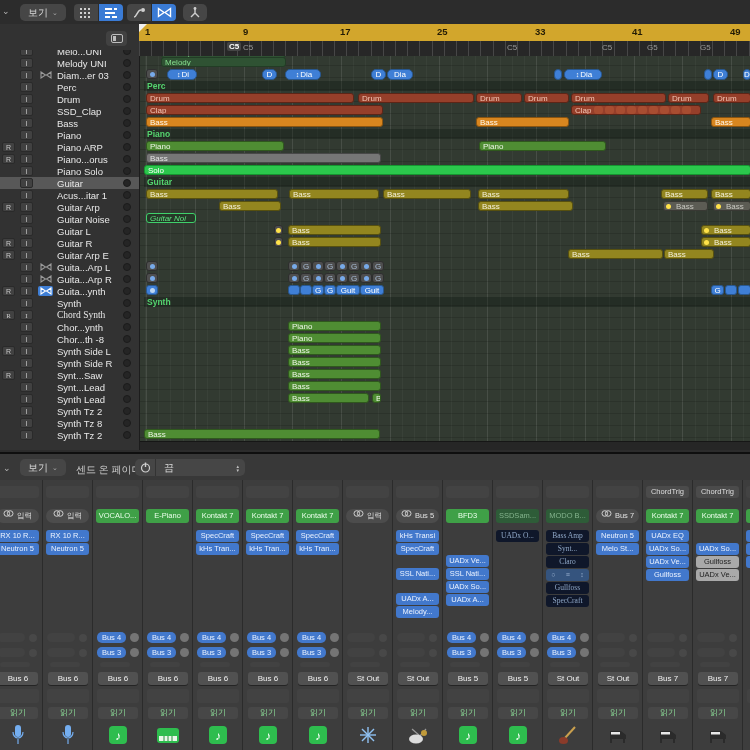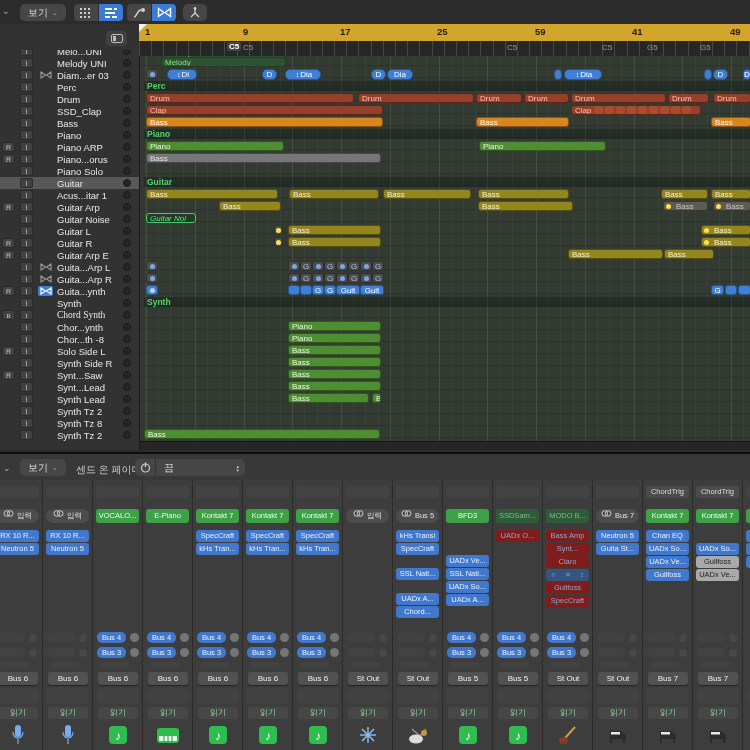--- a/index.html
+++ b/index.html
@@ -80,21 +80,21 @@
   .mh-pwr{width:20px;height:17px;border-right:1px solid #333;display:flex;align-items:center;justify-content:center;}
   .mh-off{flex:1;color:#dcdcdc;font-size:10px;padding-left:8px;}
   .mh-ud{display:flex;flex-direction:column;line-height:4px;font-size:5px;color:#c2c2c2;padding-right:6px;}
   #mixer{position:absolute;left:0;top:480px;width:750px;height:270px;background:#3a3a3a;}
   .strip{position:absolute;top:0;width:50px;height:270px;background:#3d3d3d;border-right:1px solid #2b2b2b;box-sizing:border-box;}
   .slot{position:absolute;left:3px;width:43px;height:12px;border-radius:3px;font-size:7.5px;line-height:12px;text-align:center;
         overflow:hidden;white-space:nowrap;box-sizing:border-box;}
   .sl-empty{background:#434343;}
   .sl-mfx{background:#4b4b4b;color:#dedede;}
   .sl-blue{background:#4278cc;color:#eaf2ff;}
-  .sl-dimblue{background:#7f1d1d;color:#8fa7c6;}
+  .sl-dimblue{background:#0f172a;color:#8fa7c6;font-family:Liberation Serif, serif;}
   .sl-grayp{background:#a9a9a9;color:#222;}
   .sl-g{background:#3fa047;color:#eaffea;}
   .sl-gd{background:#2e5c38;color:#83b28c;}
   .sl-st{background:#4c4c4c;color:#e0e0e0;border-radius:7px;display:flex;align-items:center;justify-content:center;gap:3px;text-align:left;}
   .sl-ctrl{background:#35547e;display:flex;align-items:center;justify-content:space-around;color:#9db4d2;font-size:7px;}
   .sendrow{position:absolute;left:4px;display:flex;align-items:center;gap:4px;}
   .send-pill{width:29px;height:11px;background:#4278cc;border-radius:5px;color:#eaf2ff;font-size:7.5px;line-height:11px;text-align:center;}
   .send-knob{width:9px;height:9px;border-radius:50%;background:#757575;}
   .esl-pill{width:28px;height:9px;background:#424242;border-radius:5px;}
   .esl-knob{width:8px;height:8px;border-radius:50%;background:#484848;}
@@ -318,21 +318,21 @@
           <div class="tdot"></div>
         </div>
         <div class="trow" style="top: 283px;">
           <div class="badge b-i">I</div>
           <div class="tname">Chor...th -8</div>
           <div class="tdot"></div>
         </div>
         <div class="trow" style="top: 295px;">
           <div class="badge b-r">R</div>
           <div class="badge b-i">I</div>
-          <div class="tname">Solo Side L</div>
+          <div class="tname">Synth Side L</div>
           <div class="tdot"></div>
         </div>
         <div class="trow" style="top: 307px;">
           <div class="badge b-i">I</div>
           <div class="tname">Synth Side R</div>
           <div class="tdot"></div>
         </div>
         <div class="trow" style="top: 319px;">
           <div class="badge b-r">R</div>
           <div class="badge b-i">I</div>
@@ -366,21 +366,21 @@
         </div>
       </div>
   </div>
 
   <div id="ruler">
       <div id="playmark"></div>
       <span class="rnum" style="left: 6px;">1</span>
       <span class="rnum" style="left: 104px;">9</span>
       <span class="rnum" style="left: 201px;">17</span>
       <span class="rnum" style="left: 298px;">25</span>
-      <span class="rnum" style="left: 396px;">59</span>
+      <span class="rnum" style="left: 396px;">33</span>
       <span class="rnum" style="left: 493px;">41</span>
       <span class="rnum" style="left: 591px;">49</span>
     </div>
   <div id="ruler2">
       <span class="nlab bright" style="left: 88px;">C5</span>
       <span class="nlab" style="left: 104px;">C5</span>
       <span class="nlab" style="left: 368px;">C5</span>
       <span class="nlab" style="left: 463px;">C5</span>
       <span class="nlab" style="left: 508px;">G5</span>
       <span class="nlab" style="left: 561px;">G5</span>
@@ -481,20 +481,23 @@
       </div>
       <div class="region rg-green" style="left: 6px; top: 85px; width: 138px;">
         <span class="lb">Piano</span>
       </div>
       <div class="region rg-green" style="left: 339px; top: 85px; width: 127px;">
         <span class="lb">Piano</span>
       </div>
       <div class="region rg-gray" style="left: 6px; top: 97px; width: 235px;">
         <span class="lb">Bass</span>
       </div>
+      <div class="region rg-solo" style="left: 4px; top: 109px; width: 607px;">
+        <span class="lb">Solo</span>
+      </div>
       <div class="region rg-band" style="left: 4px; top: 121px; width: 607px;">
         <span class="lb">Guitar</span>
       </div>
       <div class="region rg-olive" style="left: 6px; top: 133px; width: 132px;">
         <span class="lb">Bass</span>
       </div>
       <div class="region rg-olive" style="left: 149px; top: 133px; width: 90px;">
         <span class="lb">Bass</span>
       </div>
       <div class="region rg-olive" style="left: 243px; top: 133px; width: 88px;">
@@ -902,21 +905,21 @@
           <span><svg width="11" height="9">
               <circle cx="3.8" cy="4.5" r="2.8" fill="none" stroke="#cfcfcf"></circle>
               <circle cx="7.2" cy="4.5" r="2.8" fill="none" stroke="#cfcfcf"></circle>
             </svg></span>
           <span>Bus 5</span>
         </div>
         <div class="slot sl-blue" style="top: 50px;">kHs Transi</div>
         <div class="slot sl-blue" style="top: 63px;">SpecCraft</div>
         <div class="slot sl-blue" style="top: 88px;">SSL Nati...</div>
         <div class="slot sl-blue" style="top: 113px;">UADx A...</div>
-        <div class="slot sl-blue" style="top: 126px;">Chord...</div>
+        <div class="slot sl-blue" style="top: 126px;">Melody...</div>
         <div class="sendrow" style="top: 153px;">
           <span class="esl-pill"></span>
           <span class="esl-knob"></span>
         </div>
         <div class="sendrow" style="top: 168px;">
           <span class="esl-pill"></span>
           <span class="esl-knob"></span>
         </div>
         <div class="thin-pill" style="top: 182px;"></div>
         <div class="out-btn" style="top: 192px;">St Out</div>
@@ -1015,21 +1018,21 @@
       <div class="strip" style="left: 593px;">
         <div class="slot sl-empty" style="top: 6px;"></div>
         <div class="slot sl-st" style="top: 29px; height: 14px; line-height: 14px;">
           <span><svg width="11" height="9">
               <circle cx="3.8" cy="4.5" r="2.8" fill="none" stroke="#cfcfcf"></circle>
               <circle cx="7.2" cy="4.5" r="2.8" fill="none" stroke="#cfcfcf"></circle>
             </svg></span>
           <span>Bus 7</span>
         </div>
         <div class="slot sl-blue" style="top: 50px;">Neutron 5</div>
-        <div class="slot sl-blue" style="top: 63px;">Guita St...</div>
+        <div class="slot sl-blue" style="top: 63px;">Melo St...</div>
         <div class="sendrow" style="top: 153px;">
           <span class="esl-pill"></span>
           <span class="esl-knob"></span>
         </div>
         <div class="sendrow" style="top: 168px;">
           <span class="esl-pill"></span>
           <span class="esl-knob"></span>
         </div>
         <div class="thin-pill" style="top: 182px;"></div>
         <div class="out-btn" style="top: 192px;">St Out</div>
@@ -1040,21 +1043,21 @@
             <path d="M3 4 L14 4 L19 8 L19 12 L3 12 Z" fill="#2b2b2b"></path>
             <rect x="3" y="12" width="2" height="4" fill="#2b2b2b"></rect>
             <rect x="16" y="12" width="2" height="4" fill="#2b2b2b"></rect>
             <rect x="4" y="5" width="9" height="2.5" fill="#e8e8e8"></rect>
           </svg>
         </div>
       </div>
       <div class="strip" style="left: 643px;">
         <div class="slot sl-mfx" style="top: 6px;">ChordTrig</div>
         <div class="slot sl-g" style="top: 29px; height: 14px; line-height: 14px;">Kontakt 7</div>
-        <div class="slot sl-blue" style="top: 50px;">Chan EQ</div>
+        <div class="slot sl-blue" style="top: 50px;">UADx EQ</div>
         <div class="slot sl-blue" style="top: 63px;">UADx So...</div>
         <div class="slot sl-blue" style="top: 76px;">UADx Ve...</div>
         <div class="slot sl-blue" style="top: 89px;">Gullfoss</div>
         <div class="sendrow" style="top: 153px;">
           <span class="esl-pill"></span>
           <span class="esl-knob"></span>
         </div>
         <div class="sendrow" style="top: 168px;">
           <span class="esl-pill"></span>
           <span class="esl-knob"></span>

